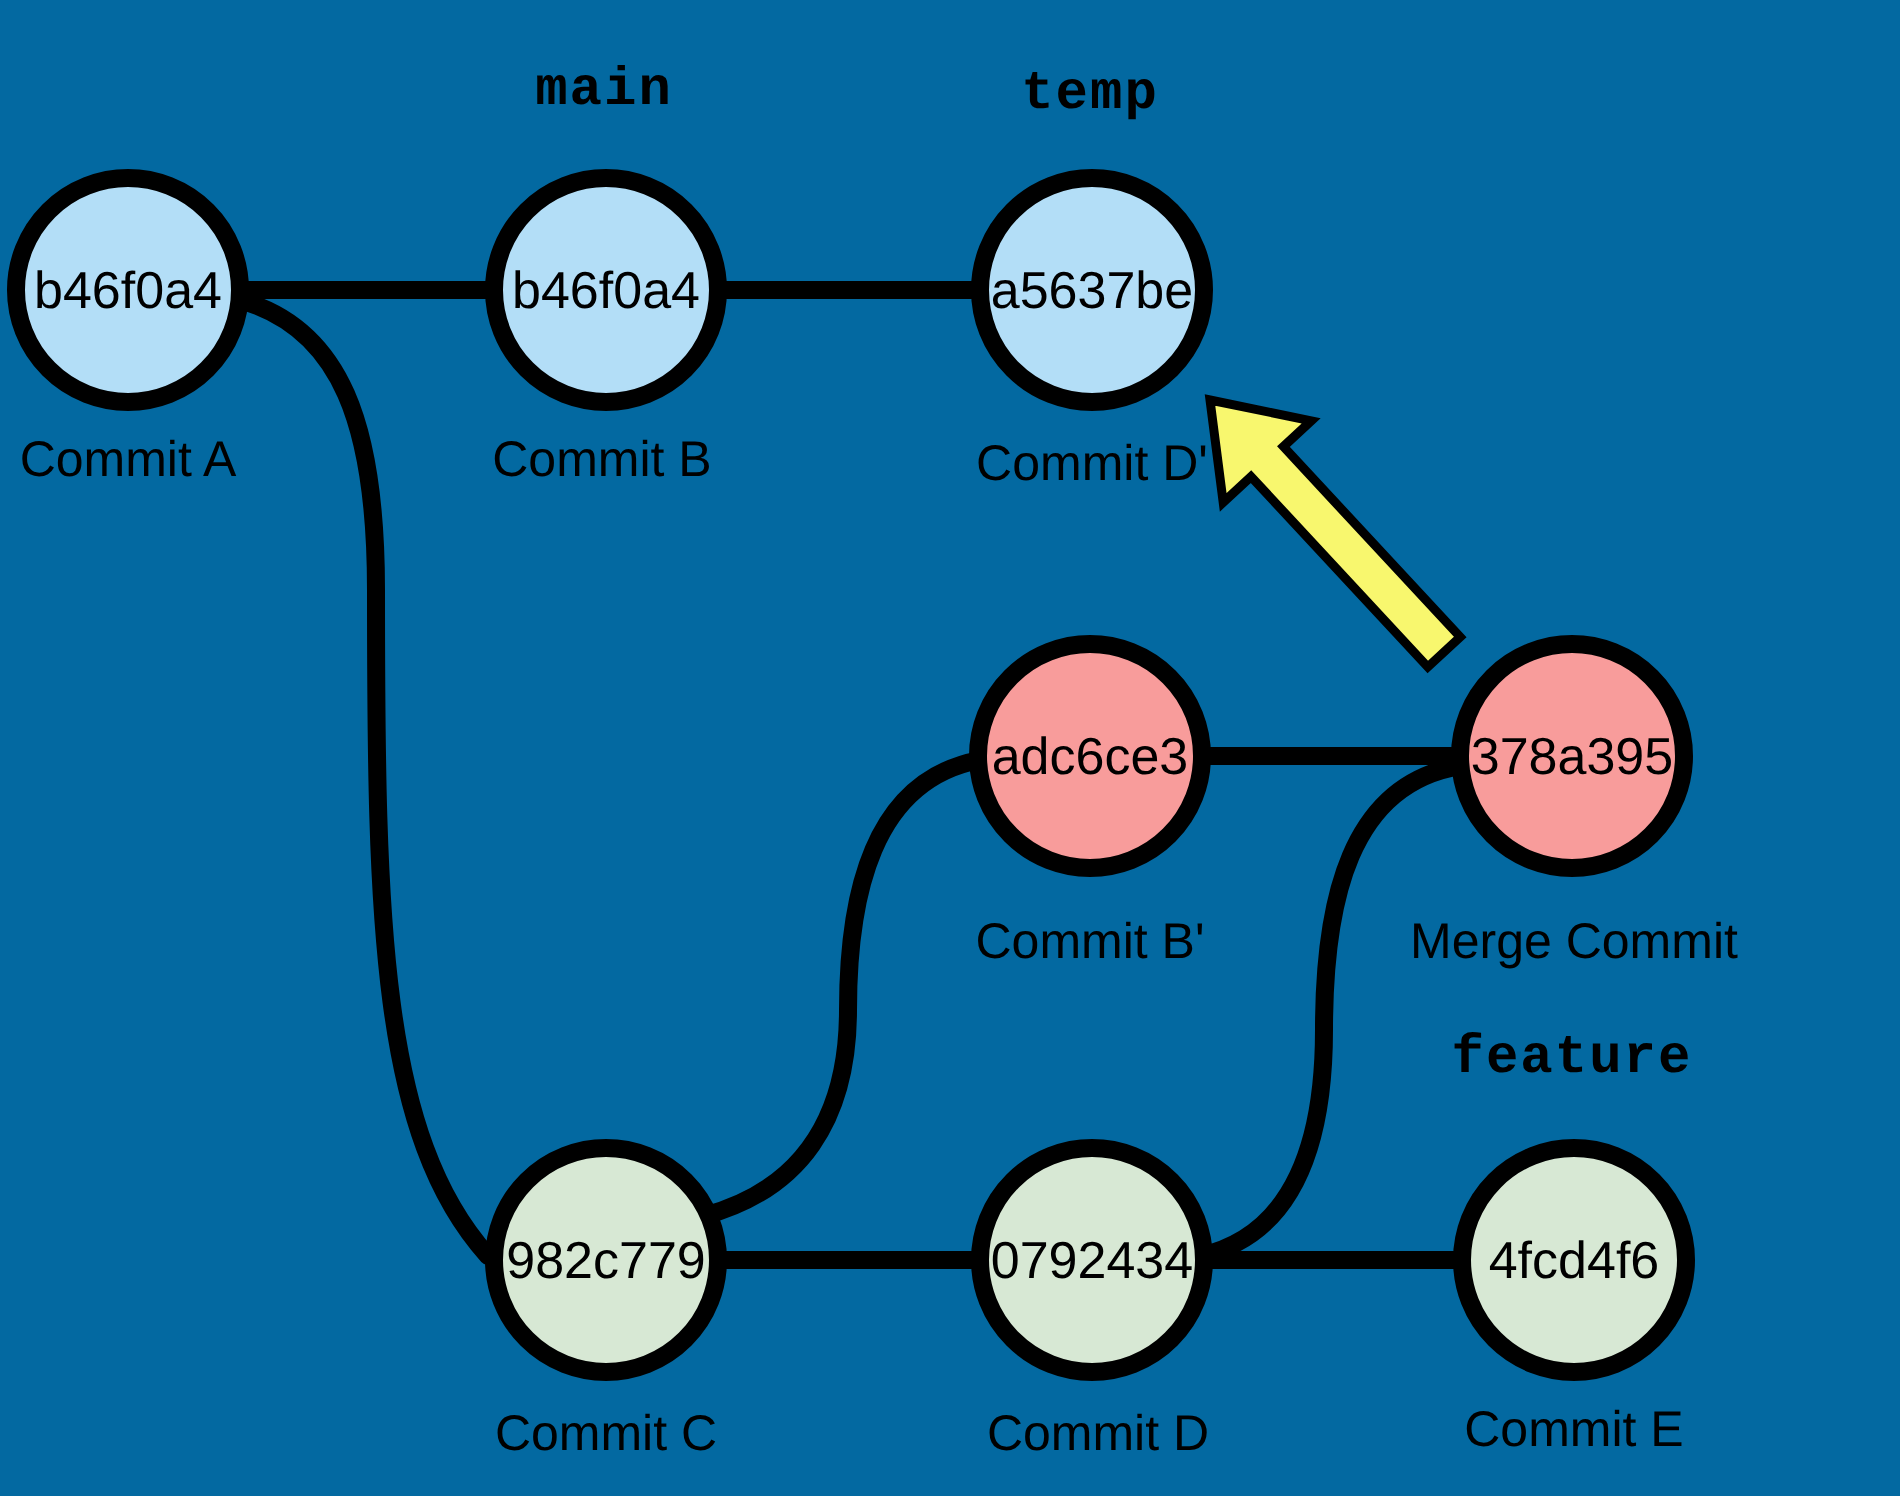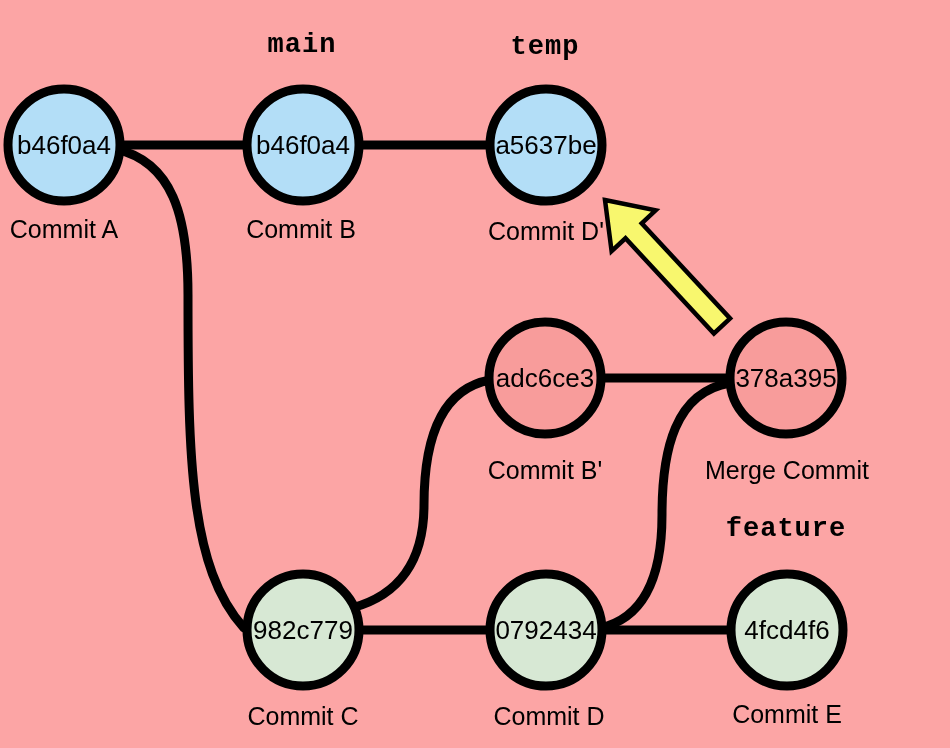--- a/index.html
+++ b/index.html
@@ -4,21 +4,21 @@
 <style>
   html, body {
     margin: 0;
     padding: 0;
     background: #ffffff;
   }
   .canvas-wrap {
     position: relative;
     width: 950px;
     height: 748px;
-    background: #fca5a5;
+    background: #0369a1;
     overflow: hidden;
   }
   svg { display: block; }
   .edge {
     fill: none;
     stroke: #000000;
     stroke-width: 9;
     stroke-linecap: round;
   }
   .node-circle {

